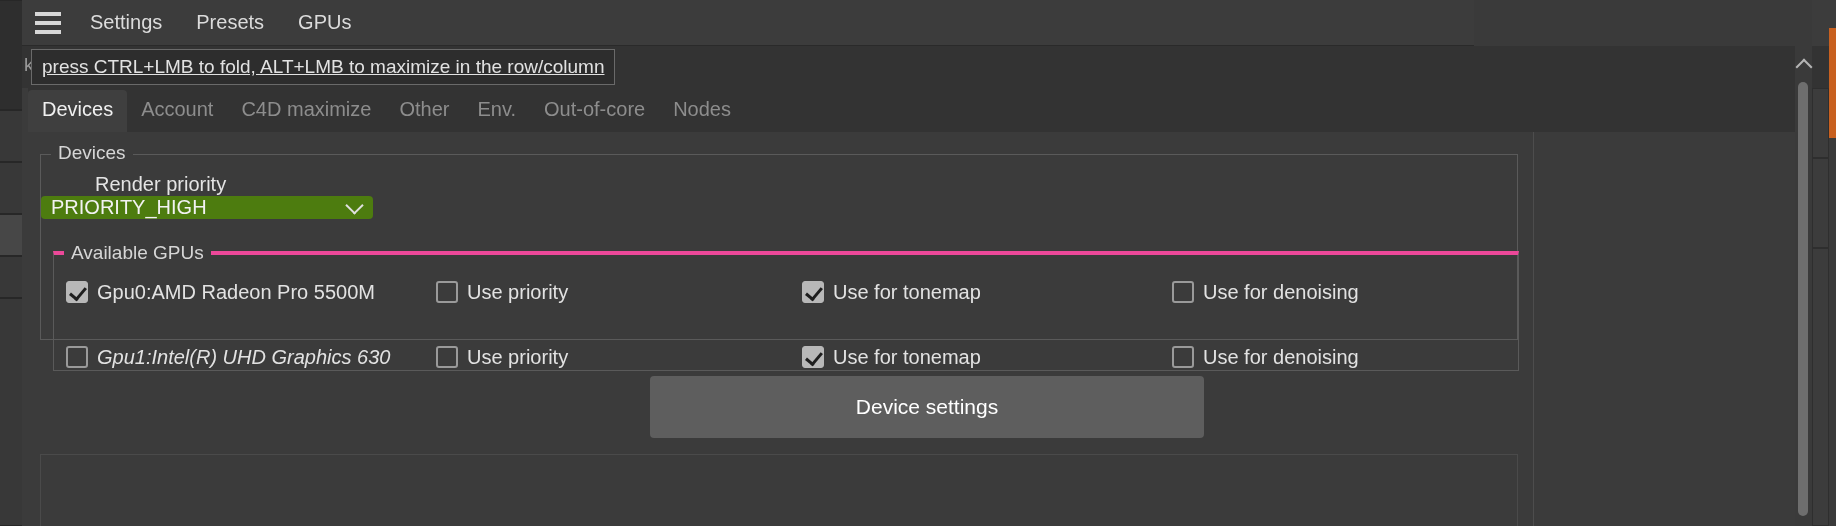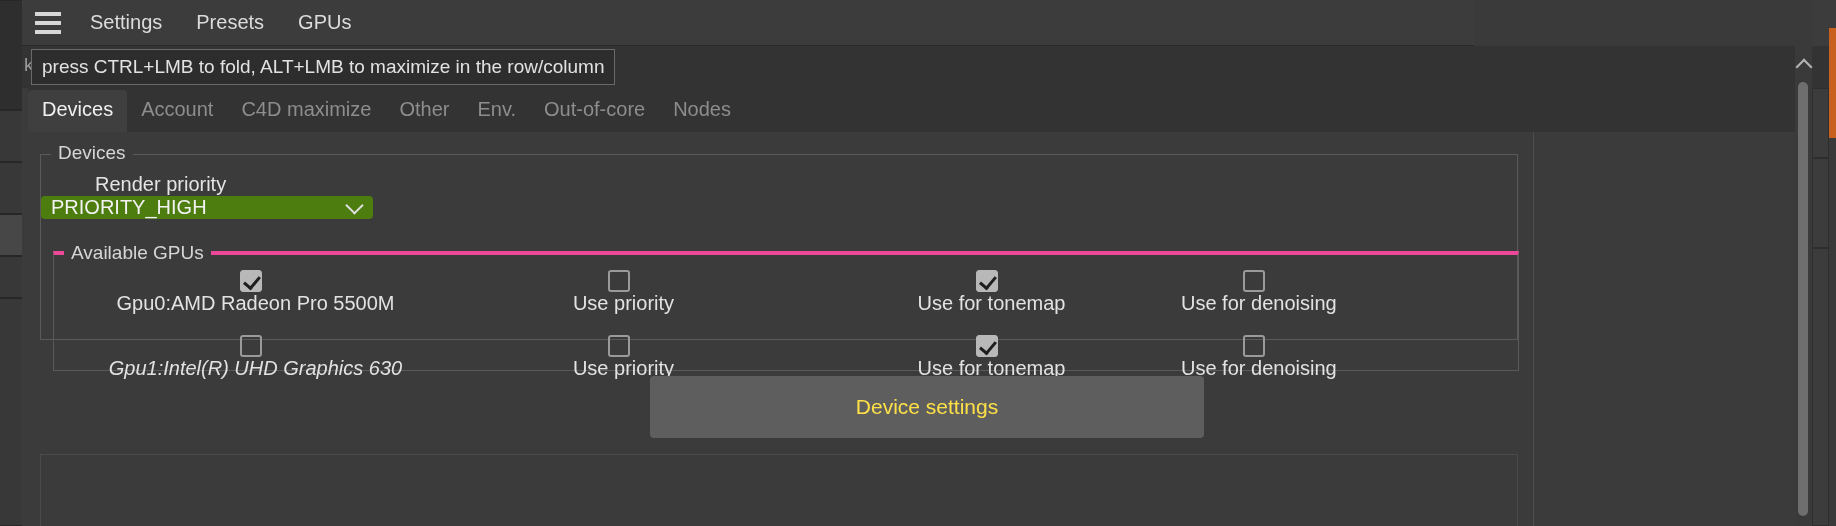--- a/index.html
+++ b/index.html
@@ -30,21 +30,21 @@
   .menuitem { color: #dcdcdc; font-size: 20px; padding: 4px 12px; margin-left: 10px; cursor: pointer; white-space: nowrap; }
 
   
   .subbar { position: absolute; left: 22px; top: 46px; width: 1814px; height: 42px; background: #333333; }
   .subbar .ghost { position: absolute; left: 2px; top: 8px; font-size: 19px; color: #9a9a9a; }
 
   
   .tooltip { position: absolute; left: 31px; top: 49px; height: 36px;
              background: #2d2d2d; border: 1px solid #6a6a6a; color: #e2e2e2;
              font-size: 19px; display: flex; align-items: center; padding: 0 10px;
-             white-space: nowrap; z-index: 30; }
+             white-space: nowrap; z-index: 30; text-decoration: underline; }
 
   
   .panel { position: absolute; left: 22px; top: 88px; width: 1790px; height: 438px;
            background: #3b3b3b; }
 
   .tabbar { position: absolute; left: 6px; top: 0; width: 1784px; height: 44px;
             background: #333333; display: flex; align-items: flex-end; }
   .tab { font-size: 20px; color: #8d8d8d; padding: 8px 14px 11px 14px; cursor: pointer; white-space: nowrap; }
   .tab.active { color: #f0f0f0; background: #3f3f3f; border-top-left-radius: 4px;
                 border-top-right-radius: 4px; }
@@ -64,32 +64,32 @@
                   display: flex; align-items: center; flex-direction: column; }
   .lbl-priority { font-size: 20px; color: #e4e4e4; width: 240px; padding-left: 8px; }
   .select { position: relative; width: 332px; height: 32px; background: #4d7c0f;
             border-radius: 4px; display: flex; align-items: center; padding: 0 10px;
             color: #f2f2f2; font-size: 20px; cursor: pointer; }
   .select .chev { position: absolute; right: 12px; top: 50%; width: 13px; height: 13px;
                   border-right: 2px solid #e0e0e0; border-bottom: 2px solid #e0e0e0;
                   transform: translateY(-70%) rotate(45deg); }
 
   .gpu-row { position: absolute; left: 0; width: 100%; height: 46px; display: flex; align-items: center; }
-  .cb-item { display: flex; align-items: center; cursor: pointer; flex-direction: column; }
+  .cb-item { display: flex; align-items: center; cursor: pointer; }
   .cb { width: 22px; height: 22px; border-radius: 3px; flex: 0 0 auto;
         position: relative; }
   .cb.off { border: 2px solid #9a9a9a; background: transparent; }
   .cb.on  { background: #b8b8b8; border: 1px solid #b8b8b8; }
   .cb.on::after { content: ""; position: absolute; left: 6px; top: 2px; width: 7px; height: 13px;
                   border-right: 3px solid #1e1e1e; border-bottom: 3px solid #1e1e1e;
                   transform: rotate(40deg); }
   .cb-label { font-size: 20px; color: #e2e2e2; margin-left: 9px; white-space: nowrap; }
 
   .btn-device { position: absolute; left: 622px; top: 244px; width: 554px; height: 62px;
-                background: #5e5e5e; border-radius: 4px; color: #fde047; font-size: 21px;
+                background: #5e5e5e; border-radius: 4px; color: #ffffff; font-size: 21px;
                 display: flex; align-items: center; justify-content: center; cursor: pointer; }
 
   
   .frame-hint { position: absolute; border: 1px solid #4a4a4a; }
 
   
   .right-zone { position: absolute; left: 1812px; top: 0; width: 24px; height: 526px; background: #333333; }
   .sb-track { position: absolute; left: 1795px; top: 44px; width: 17px; height: 482px; background: #3a3a3a; }
   .sb-up { position: absolute; left: 1795px; top: 56px; width: 17px; height: 16px; }
   .sb-up::before { content: ""; position: absolute; left: 3px; top: 5px; width: 10px; height: 10px;

